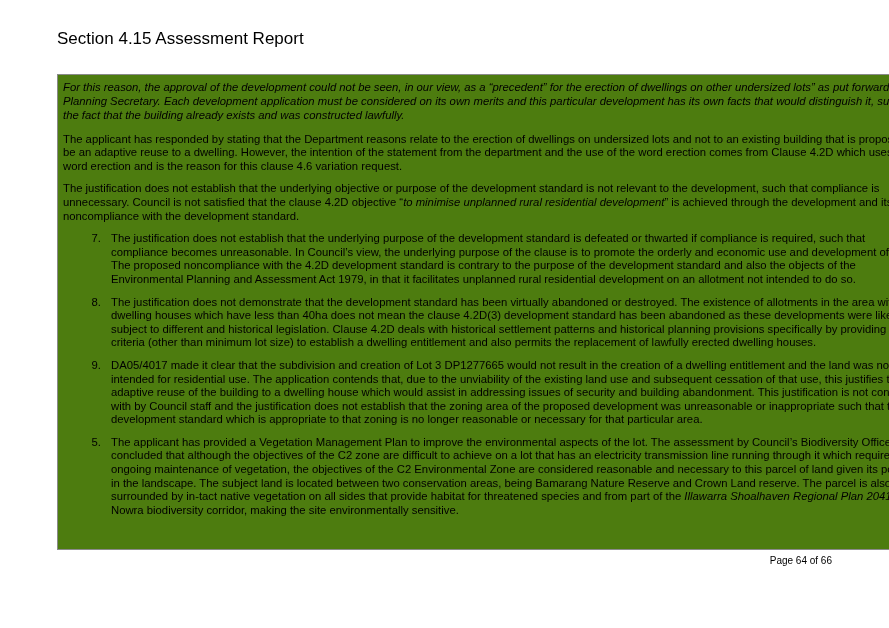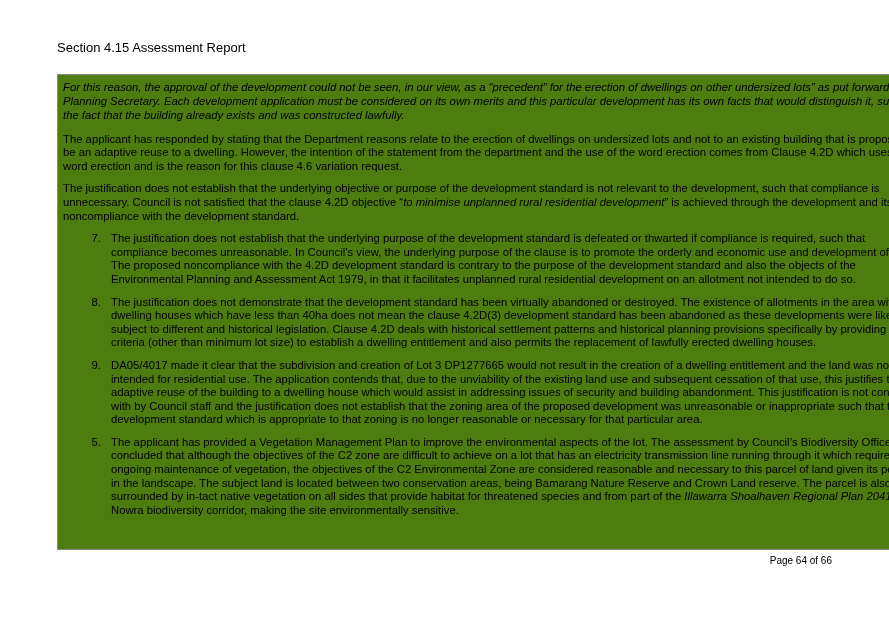--- a/index.html
+++ b/index.html
@@ -21,22 +21,22 @@
     position: absolute;
     left: 0; top: 0;
     width: 889px;
     height: 628px;
     background: #ffffff;
   }
 
   .running-header {
     position: absolute;
     left: 57px;
-    top: 41px;
-    font-size: 13px;
+    top: 32px;
+    font-size: 17px;
     line-height: 14px;
     color: #000;
     white-space: nowrap;
   }
 
   .content-frame {
     position: absolute;
     left: 57px;
     top: 74px;
     width: 873px;

